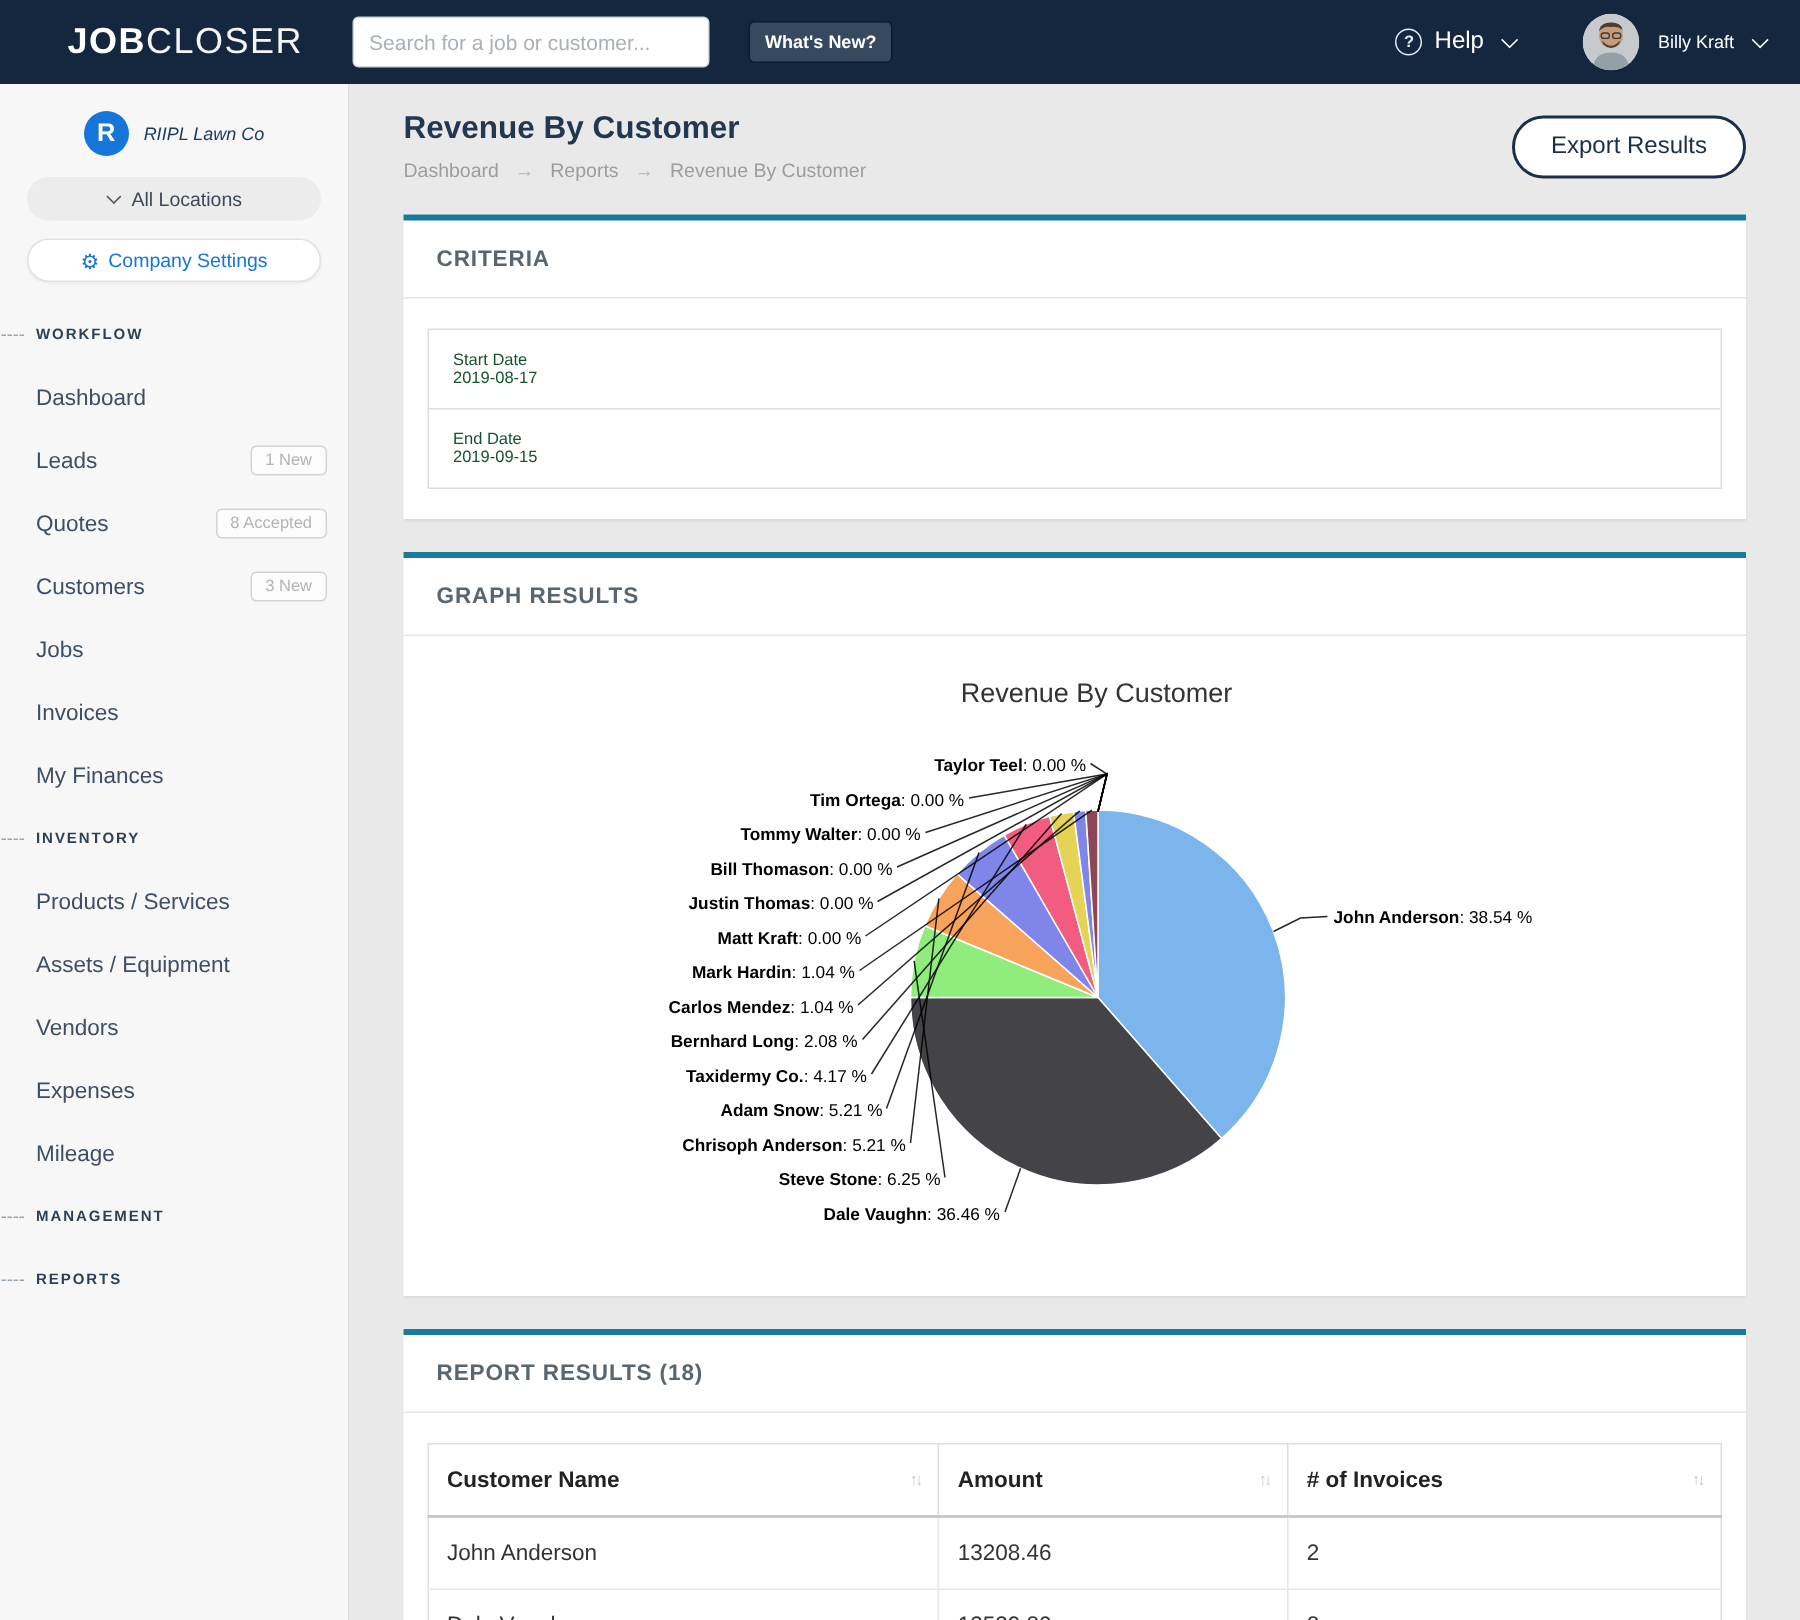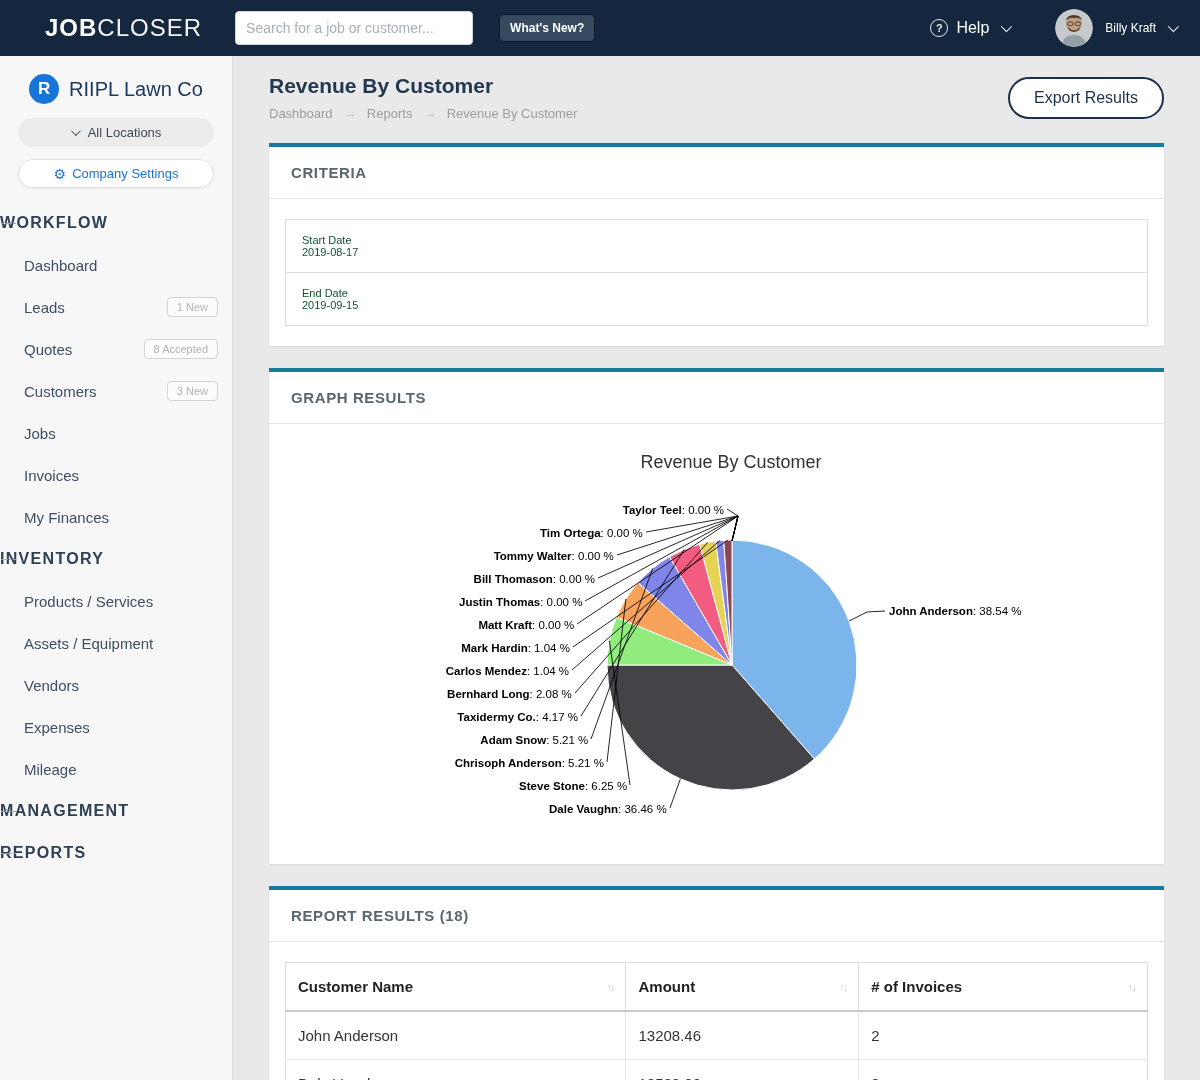--- a/index.html
+++ b/index.html
@@ -32,32 +32,32 @@
   .body-wrap { display:flex; flex:1 1 auto; min-height:0; }
 
   
   .sidebar { width:233px; flex:0 0 233px; background:#f7f7f7; border-right:1px solid #dcdcdc;
     overflow:hidden; }
   .side-top { padding-top:16px; }
   .company-row { display:flex; align-items:center; justify-content:center; height:34px; }
   .company-logo { width:30px; height:30px; border-radius:50%; background:#1675d8; color:#fff;
     display:flex; align-items:center; justify-content:center; font-weight:bold; font-size:17px;
     margin-right:10px; }
-  .company-name { font-size:20px; color:#1c3a60; }
+  .company-name { font-size:12px; color:#1c3a60;font-style:italic; }
   .pill { width:196px; height:29px; margin:12px auto 0; border-radius:15px; display:flex;
     align-items:center; justify-content:center; font-size:13px; cursor:pointer; }
   .loc-pill { background:#ececec; color:#3f4956; }
   .loc-chev { width:7px; height:7px; border-right:1.5px solid #4a5560; border-bottom:1.5px solid #4a5560;
     transform:rotate(45deg) translateY(-2px); display:inline-block; margin-right:10px; }
   .settings-pill { background:#fff; border:1px solid #e1e1e1; color:#1675d8;
     box-shadow:0 1px 2px rgba(0,0,0,.05); }
   .gear { margin-right:6px; font-size:14px; line-height:1; }
   .sidebar-nav { padding-top:14px; }
-  .nav-section-header { height:42px; display:flex; align-items:center; 
-    position:relative; font-size:16px; font-weight:bold; letter-spacing:1.3px; color:#2e4154;
+  .nav-section-header { height:42px; display:flex; align-items:center; padding-left:24px;
+    position:relative; font-size:10px; font-weight:bold; letter-spacing:1.3px; color:#2e4154;
     cursor:pointer; }
   .nav-dash { position:absolute; left:1px; top:50%; width:15px; border-top:1px dashed #96a3b0; }
   .nav-item { height:42px; display:flex; align-items:center; justify-content:space-between;
     padding:0 14px 0 24px; font-size:15px; color:#3e4e63; cursor:pointer; }
   .nav-badge { border:1px solid #d3d3d3; background:#fcfcfc; border-radius:4px; padding:3px 9px;
     font-size:11px; color:#b3b3b3; }
 
   
   .main { flex:1 1 auto; background:#e9e9e9; overflow:hidden; padding:0 36px; }
   .page-head { display:flex; align-items:center; padding-top:18px; }

